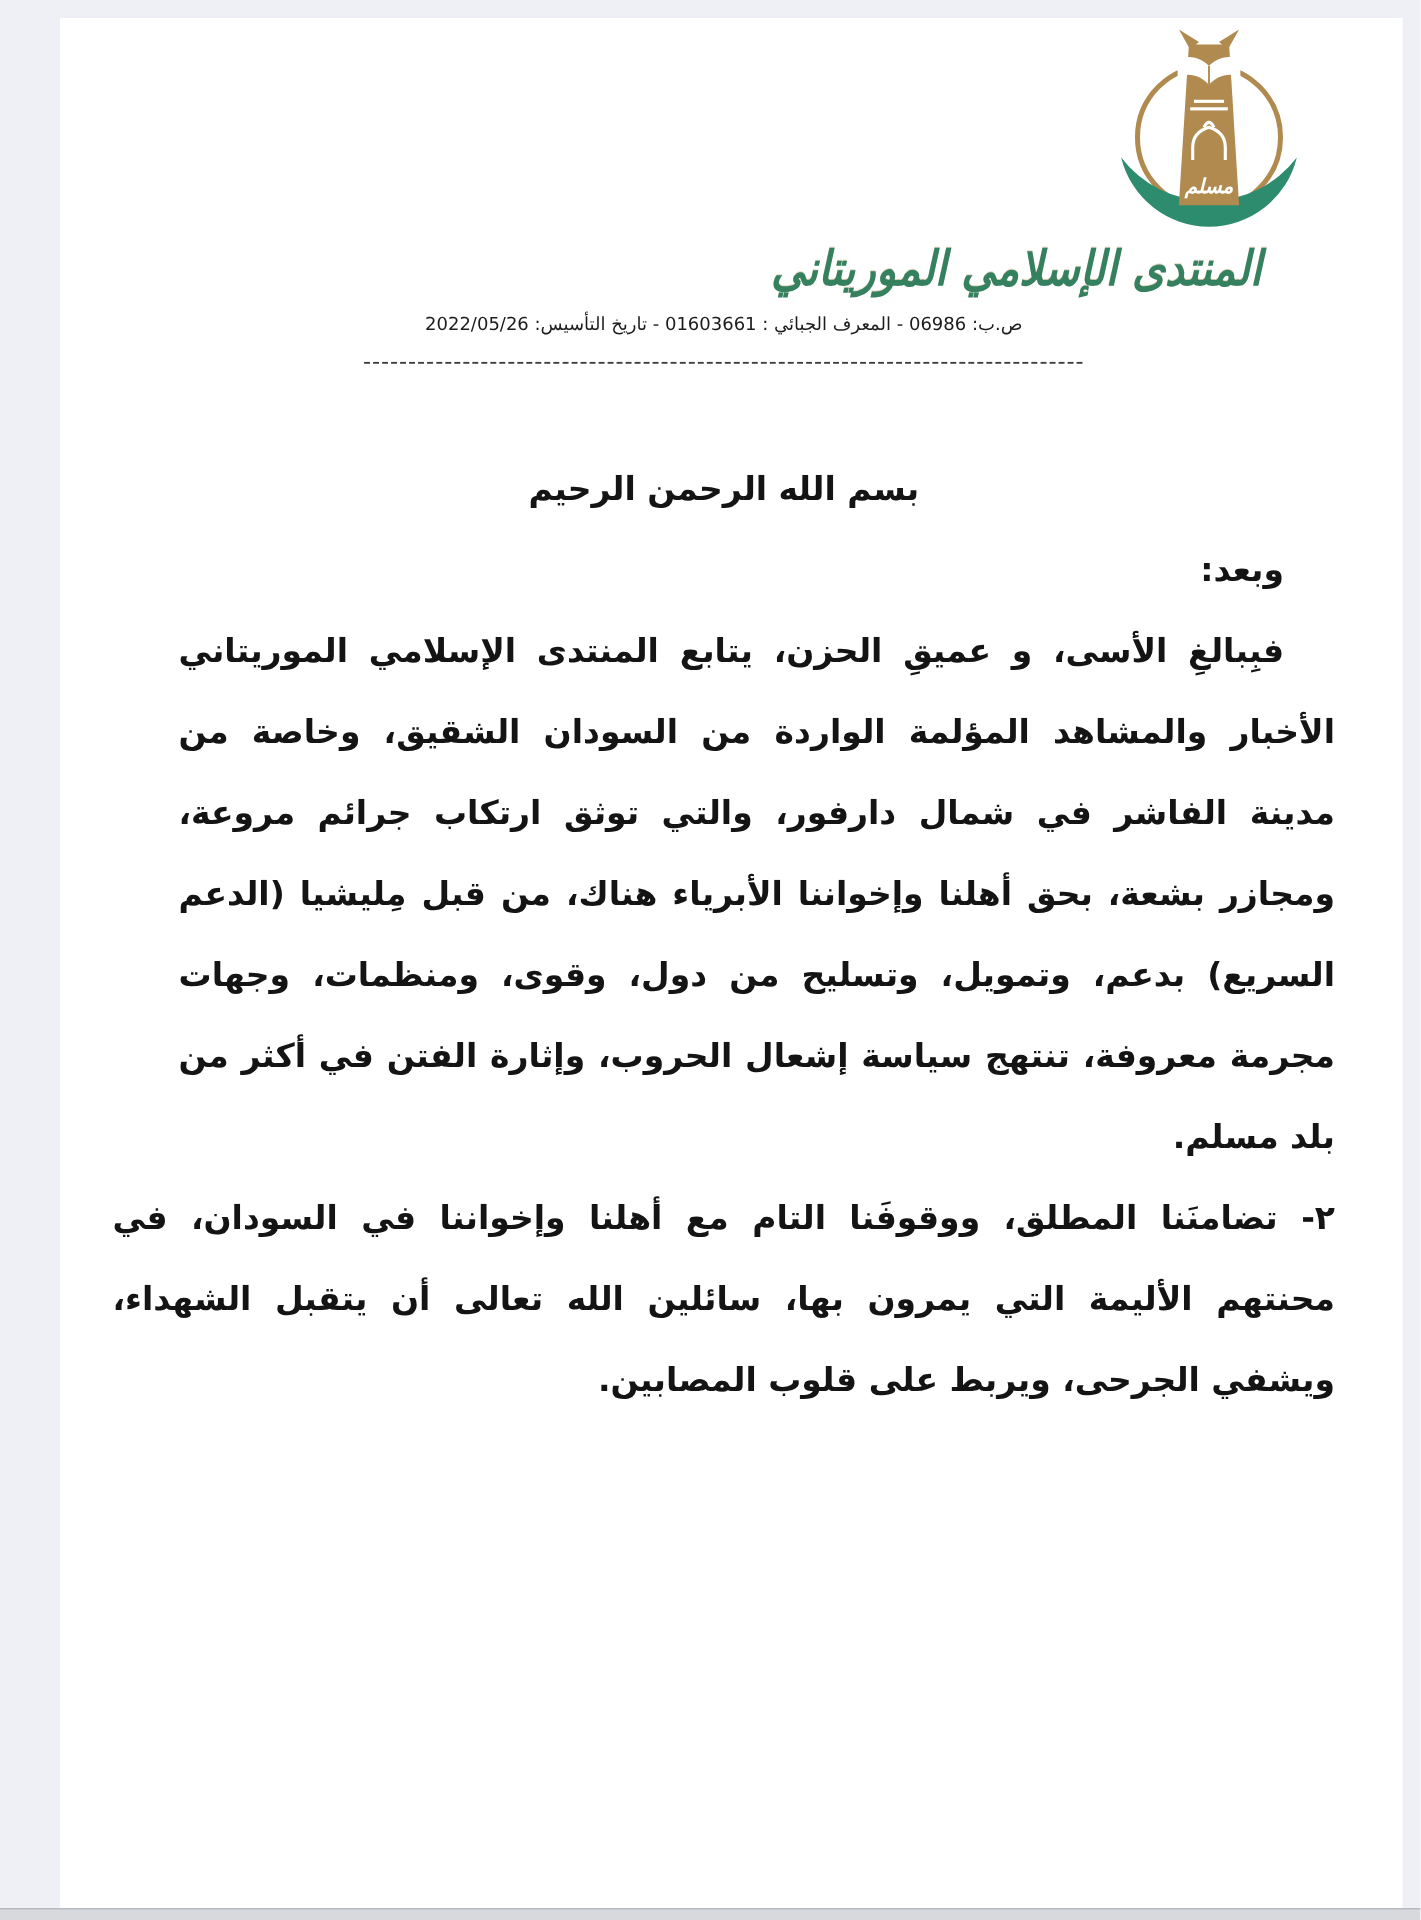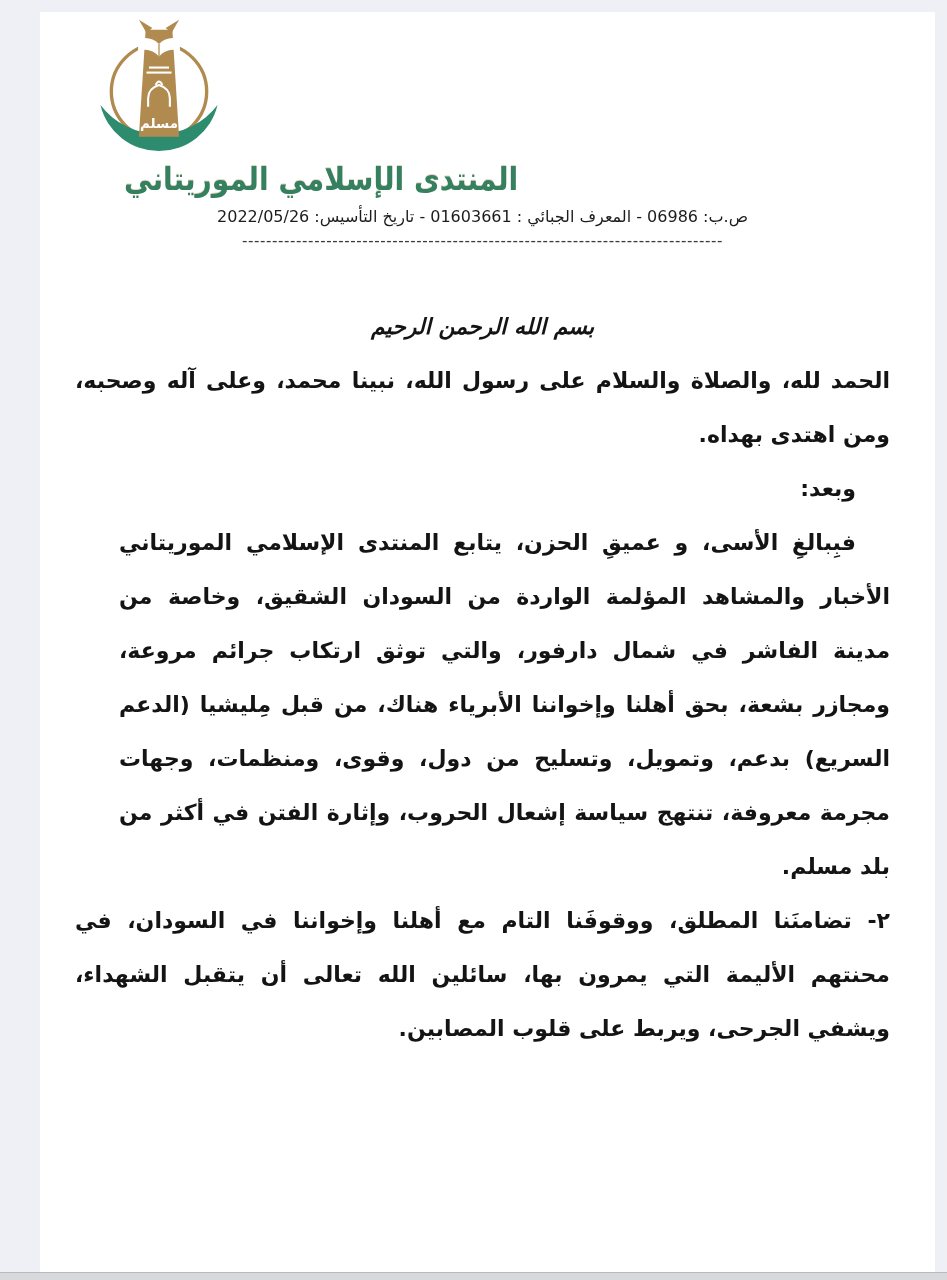--- a/index.html
+++ b/index.html
@@ -19,55 +19,55 @@
     position:absolute;left:40px;top:12px;width:895px;height:1260px;
     background:#ffffff;
     padding:6px 45px 0 35px;
     direction:rtl;
   }
   .scan-edge-bottom{
     position:absolute;left:0;right:0;bottom:0;height:8px;
     background:#d7d9dd;border-top:1px solid #b6bac0;
   }
   
-  .logo-wrap{text-align:left;direction:rtl;}
+  .logo-wrap{text-align:right;direction:rtl;font-style:italic;}
   svg.logo{width:168px;height:138px;display:inline-block;}
   .ring{fill:none;stroke:var(--tan);stroke-width:4;}
   .crescent{fill:var(--green);}
   .tan{fill:var(--tan);}
   .book{fill:#ffffff;}
   .spine{stroke:var(--tan);stroke-width:1.5;fill:none;}
   .white-line{fill:#ffffff;}
   .dome{fill:none;stroke:#ffffff;stroke-width:2.5;}
   .tower-word{fill:#ffffff;font-size:16px;font-weight:bold;}
   .calligraphy{
     margin-top:-4px;
     font-size:32px;font-weight:bold;color:var(--calli);
     letter-spacing:-1px;
     transform:scaleX(.88);transform-origin:center top;
     text-shadow:0 -1px 0 rgba(176,138,79,.35);
     line-height:46px;
   }
   .contact{
     margin-top:2px;text-align:center;direction:rtl;
-    font-size:16px;color:#1c1c1c;line-height:25px;
+    font-size:12px;color:#1c1c1c;line-height:25px;
   }
   .divider{
     margin-top:3px;text-align:center;direction:ltr;
     font-size:15px;letter-spacing:.6px;color:#3a3a3a;
     white-space:nowrap;overflow:hidden;line-height:18px;
   }
   
   .doc-body{margin-top:50px;color:var(--ink);}
   .b-line{
     margin:0;font-size:22px;font-weight:bold;line-height:54px;
     text-align:justify;color:var(--ink);
   }
   .center{text-align:center;}
-  .basmala{font-size:22px;font-style:italic;}
+  .basmala{font-size:22px;}
   .doc-title{font-size:27px;line-height:58px;}
   .indent{text-indent:34px;margin-left:44px;}
 </style>
 </head>
 <body>
 
 <div class="paper">
 
   <div class="logo-wrap">
     <svg class="logo" viewBox="0 0 200 165" aria-hidden="true">
@@ -95,21 +95,20 @@
   </div>
 
   <div class="contact">
     <div>ص.ب: 06986  - المعرف الجبائي : 01603661 - تاريخ التأسيس: 2022/05/26</div>
   </div>
   <div class="divider">--------------------------------------------------------------------------------</div>
 
   <div class="doc-body">
     <p class="b-line center basmala">بسم الله الرحمن الرحيم</p>
 
-    <p class="b-line">الحمد لله، والصلاة والسلام على رسول الله، نبينا محمد، وعلى آله وصحبه، ومن اهتدى بهداه.</p>
     <p class="b-line indent">وبعد:</p>
     <p class="b-line indent">فبِبالغِ الأسى، و عميقِ الحزن، يتابع المنتدى الإسلامي الموريتاني الأخبار والمشاهد المؤلمة الواردة من السودان الشقيق، وخاصة من مدينة الفاشر في شمال دارفور، والتي توثق ارتكاب جرائم مروعة، ومجازر بشعة، بحق أهلنا وإخواننا الأبرياء هناك، من قبل مِليشيا (الدعم السريع) بدعم، وتمويل، وتسليح من دول، وقوى، ومنظمات، وجهات مجرمة معروفة، تنتهج سياسة إشعال الحروب، وإثارة الفتن في أكثر من بلد مسلم.</p>
     <p class="b-line">٢- تضامنَنا المطلق، ووقوفَنا التام مع أهلنا وإخواننا في السودان، في محنتهم الأليمة التي يمرون بها، سائلين الله تعالى أن يتقبل الشهداء، ويشفي الجرحى، ويربط على قلوب المصابين.</p>
 
   </div>
 
 </div>
 
 <div class="scan-edge-bottom"></div>
 

